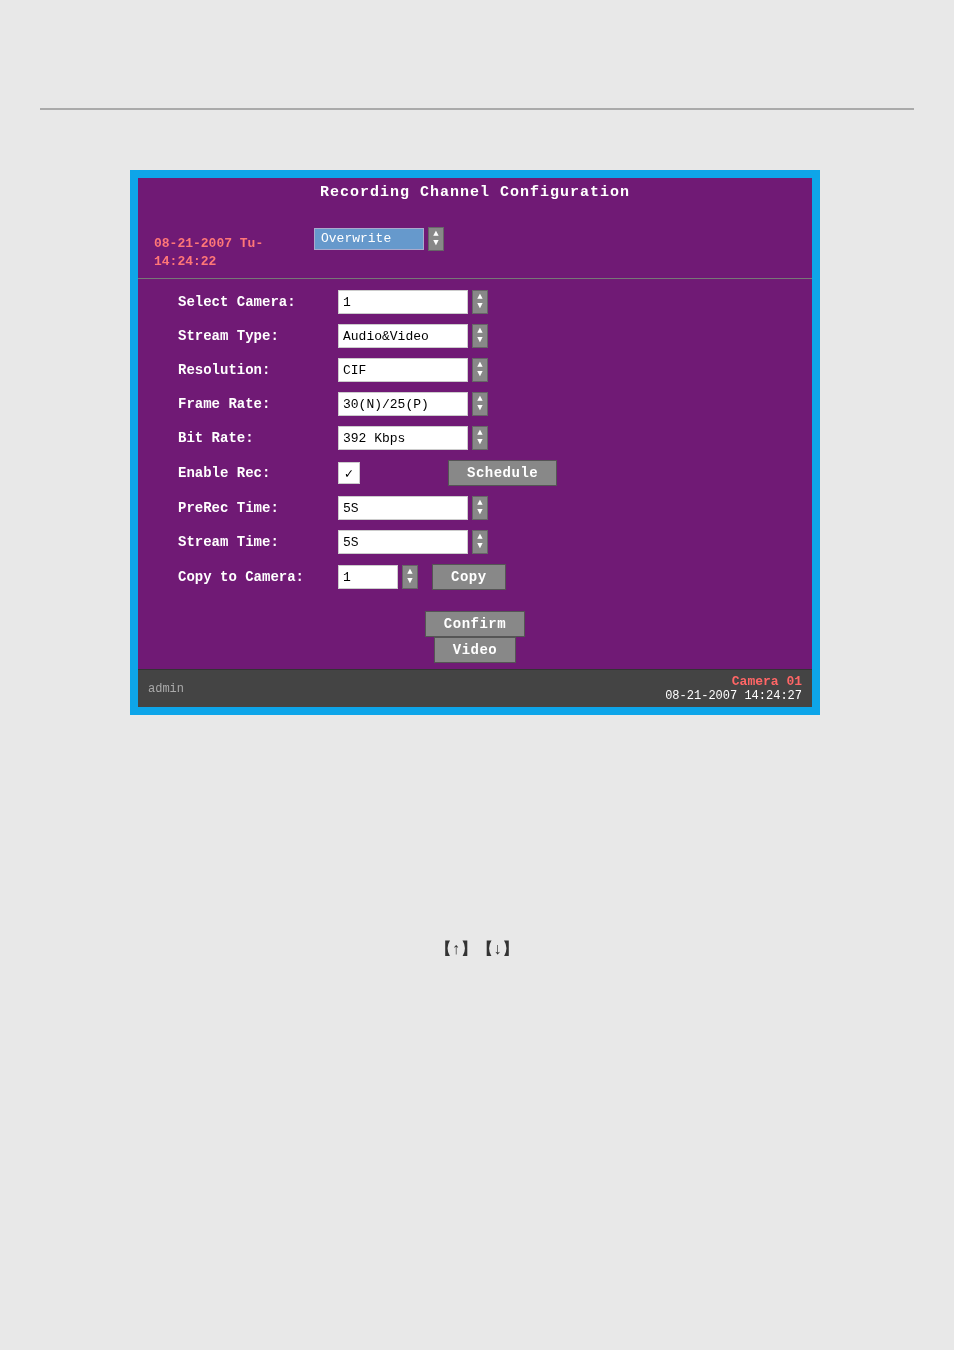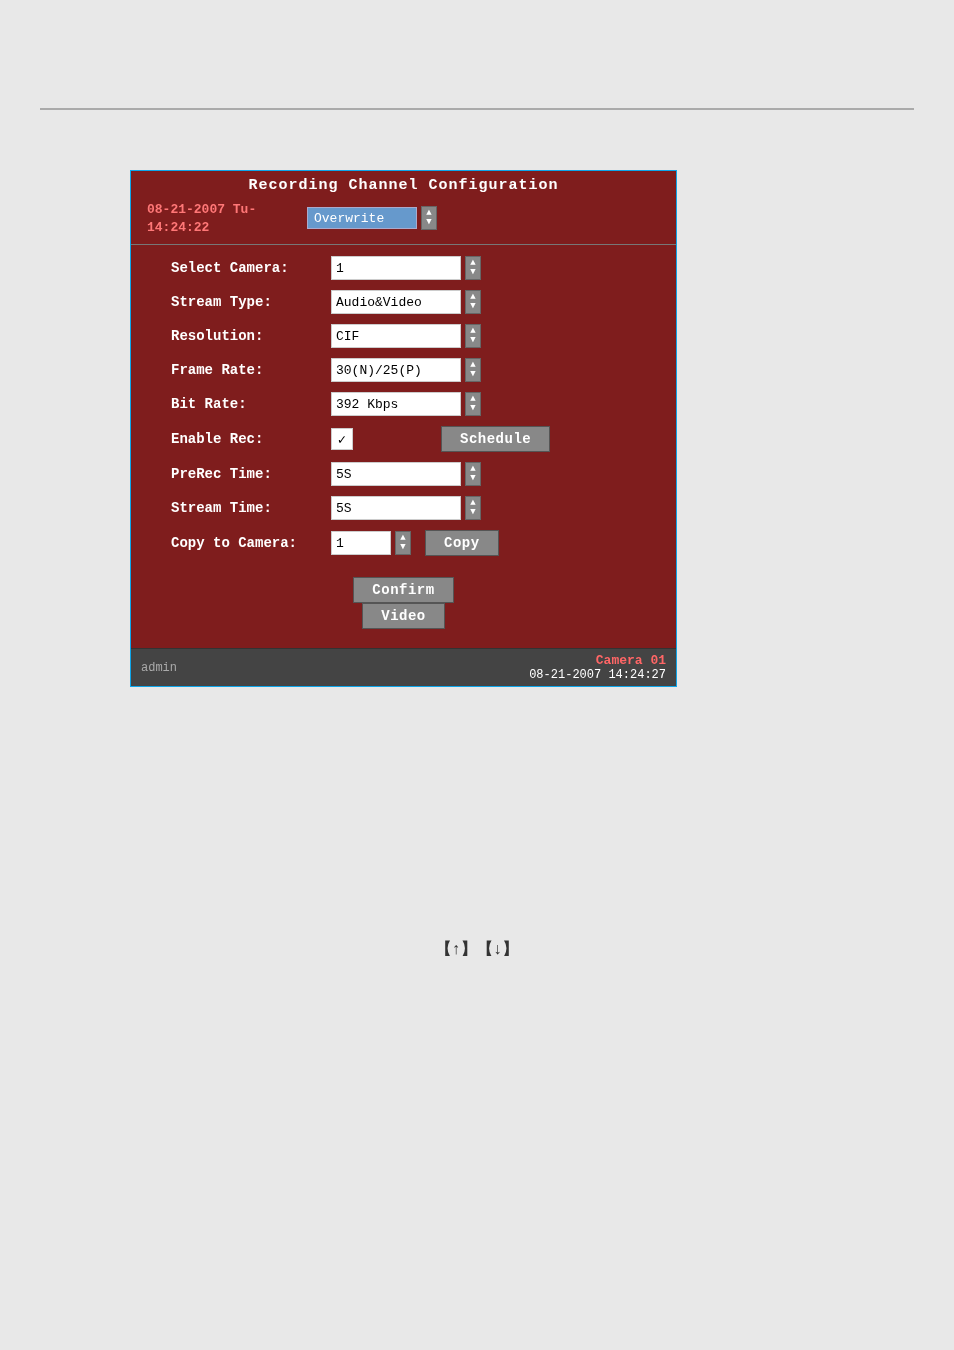--- a/index.html
+++ b/index.html
@@ -27,23 +27,23 @@
       left: 40px;
       right: 40px;
       height: 2px;
       background: #aaa;
     }
 
     .dvr-panel {
       position: absolute;
       top: 170px;
       left: 130px;
-      width: 547px;
-      background: #7f1d1d;
-      border: 1px solid #0ea5e9;
+      width: 690px;
+      background: #701a75;
+      border: 8px solid #0ea5e9;
       padding: 0;
       font-family: 'Courier New', monospace;
     }
 
     .panel-title {
       color: #fff;
       font-size: 15px;
       text-align: center;
       padding: 6px 0 4px 0;
       letter-spacing: 1px;
@@ -115,21 +115,20 @@
       text-align: center;
     }
 
     .bottom-bar {
       background: #444;
       display: flex;
       align-items: center;
       justify-content: space-between;
       padding: 4px 10px;
       border-top: 1px solid #333;
-      margin-top: 13px;
     }
 
     .bottom-bar-left {
       color: #aaa;
       font-family: 'Courier New', monospace;
       font-size: 12px;
     }
 
     .bottom-bar-right {
       color: #fff;
@@ -210,21 +209,21 @@
 
 <div class="top-line"></div>
 
 <div class="dvr-panel">
 
   <div class="panel-title">Recording Channel Configuration</div>
 
   <div style="position:relative; padding: 0 16px 0 16px;">
     <div style="display:flex; align-items:center; padding: 2px 0 6px 0;">
 
-      <div style="width:160px; flex-shrink:0;">
+      <div style="width:160px; flex-shrink:0;margin-top:27px;">
         <span style="color:#ff7777; font-family:'Courier New',monospace; font-size:13px; font-weight:bold;">08-21-2007 Tu- 14:24:22</span>
       </div>
       <div class="field-control">
         <div class="overwrite-box">Overwrite</div>
         <div class="spinner-arrows">
           <span class="arrow-up">▲</span>
           <span class="arrow-down">▼</span>
         </div>
       </div>
     </div>

